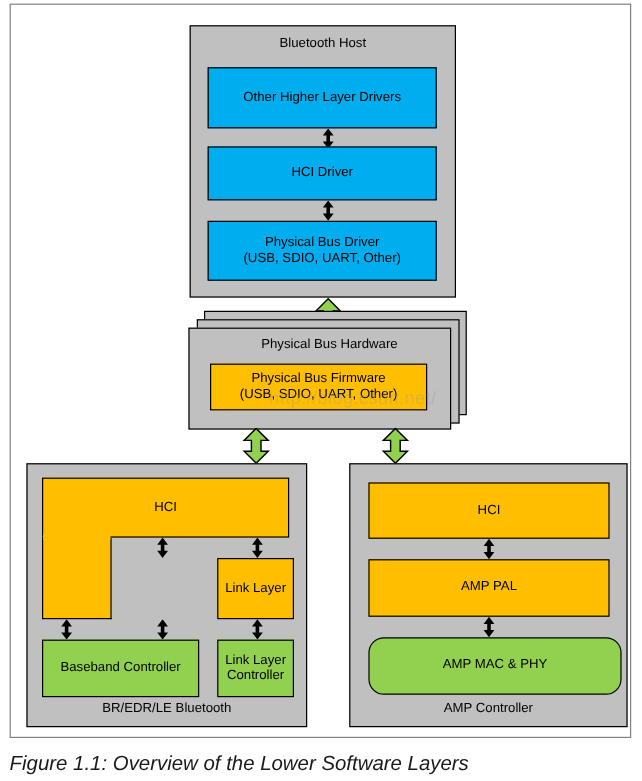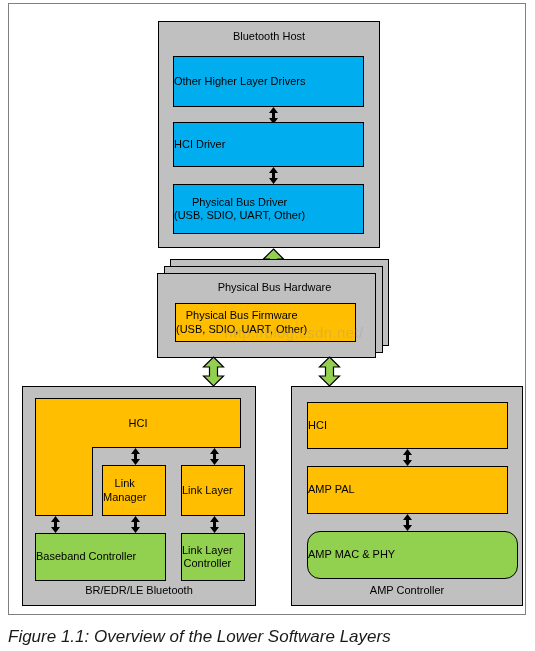--- a/index.html
+++ b/index.html
@@ -31,21 +31,21 @@
     box-sizing: border-box;
   }
 
   
   .blk {
     position: absolute;
     box-sizing: border-box;
     border: 1px solid #000000;
     display: flex;
     align-items: center;
-    justify-content: flex-start;
+    justify-content: center;
     text-align: center;
     line-height: 1.22;
     color: #000000;
     white-space: pre-line;
   }
   .grayblk {
     background: #c0c0c0;
     border: 1px solid #000000;
   }
   .blue   { background: #00aeef; }
@@ -171,24 +171,20 @@
       <div style="position:absolute; left:1px; top:47px; width:56px; height:5px; background:#ffbf00;"></div>
     </div>
 
     <svg class="arrow-black" style="left:120px; top:444px;" width="13" height="17" viewBox="0 0 13 17">
       <path d="M6.5 0 L11 6 L8 6 L8 11 L11 11 L6.5 17 L2 11 L5 11 L5 6 L2 6 Z" fill="#000000"></path>
     </svg>
     <svg class="arrow-black" style="left:199px; top:444px;" width="13" height="17" viewBox="0 0 13 17">
       <path d="M6.5 0 L11 6 L8 6 L8 11 L11 11 L6.5 17 L2 11 L5 11 L5 6 L2 6 Z" fill="#000000"></path>
     </svg>
 
-    <div class="blk orange fs11" style="left:93px; top:461px; width:64px; height:51px;">
-      <span>Link
-Manager</span>
-    </div>
     <div class="blk orange fs11" style="left:172px; top:461px; width:64px; height:51px;">
       <span>Link Layer</span>
     </div>
 
     <svg class="arrow-black" style="left:40px; top:512px;" width="13" height="17" viewBox="0 0 13 17">
       <path d="M6.5 0 L11 6 L8 6 L8 11 L11 11 L6.5 17 L2 11 L5 11 L5 6 L2 6 Z" fill="#000000"></path>
     </svg>
     <svg class="arrow-black" style="left:120px; top:512px;" width="13" height="17" viewBox="0 0 13 17">
       <path d="M6.5 0 L11 6 L8 6 L8 11 L11 11 L6.5 17 L2 11 L5 11 L5 6 L2 6 Z" fill="#000000"></path>
     </svg>

